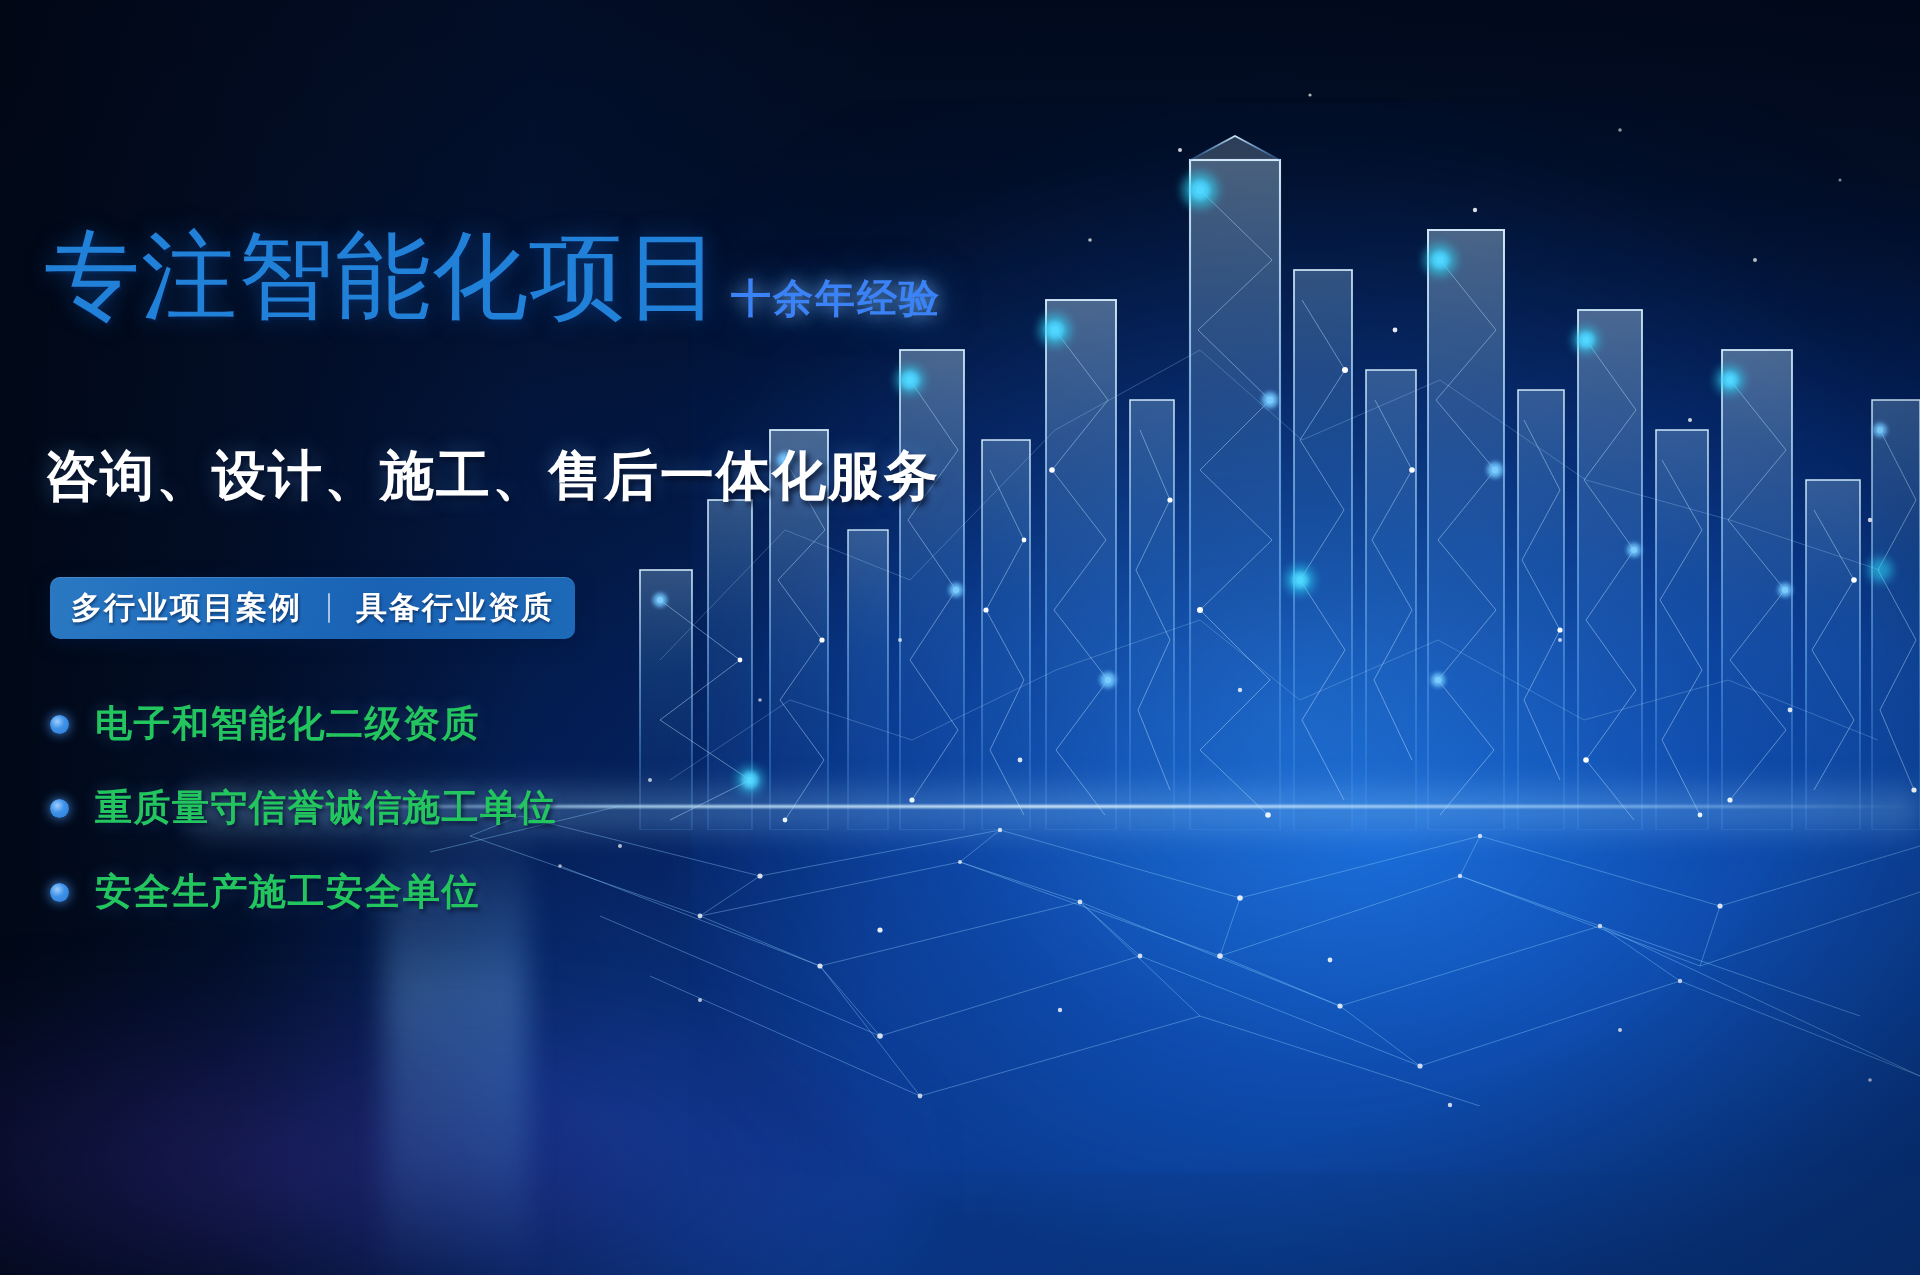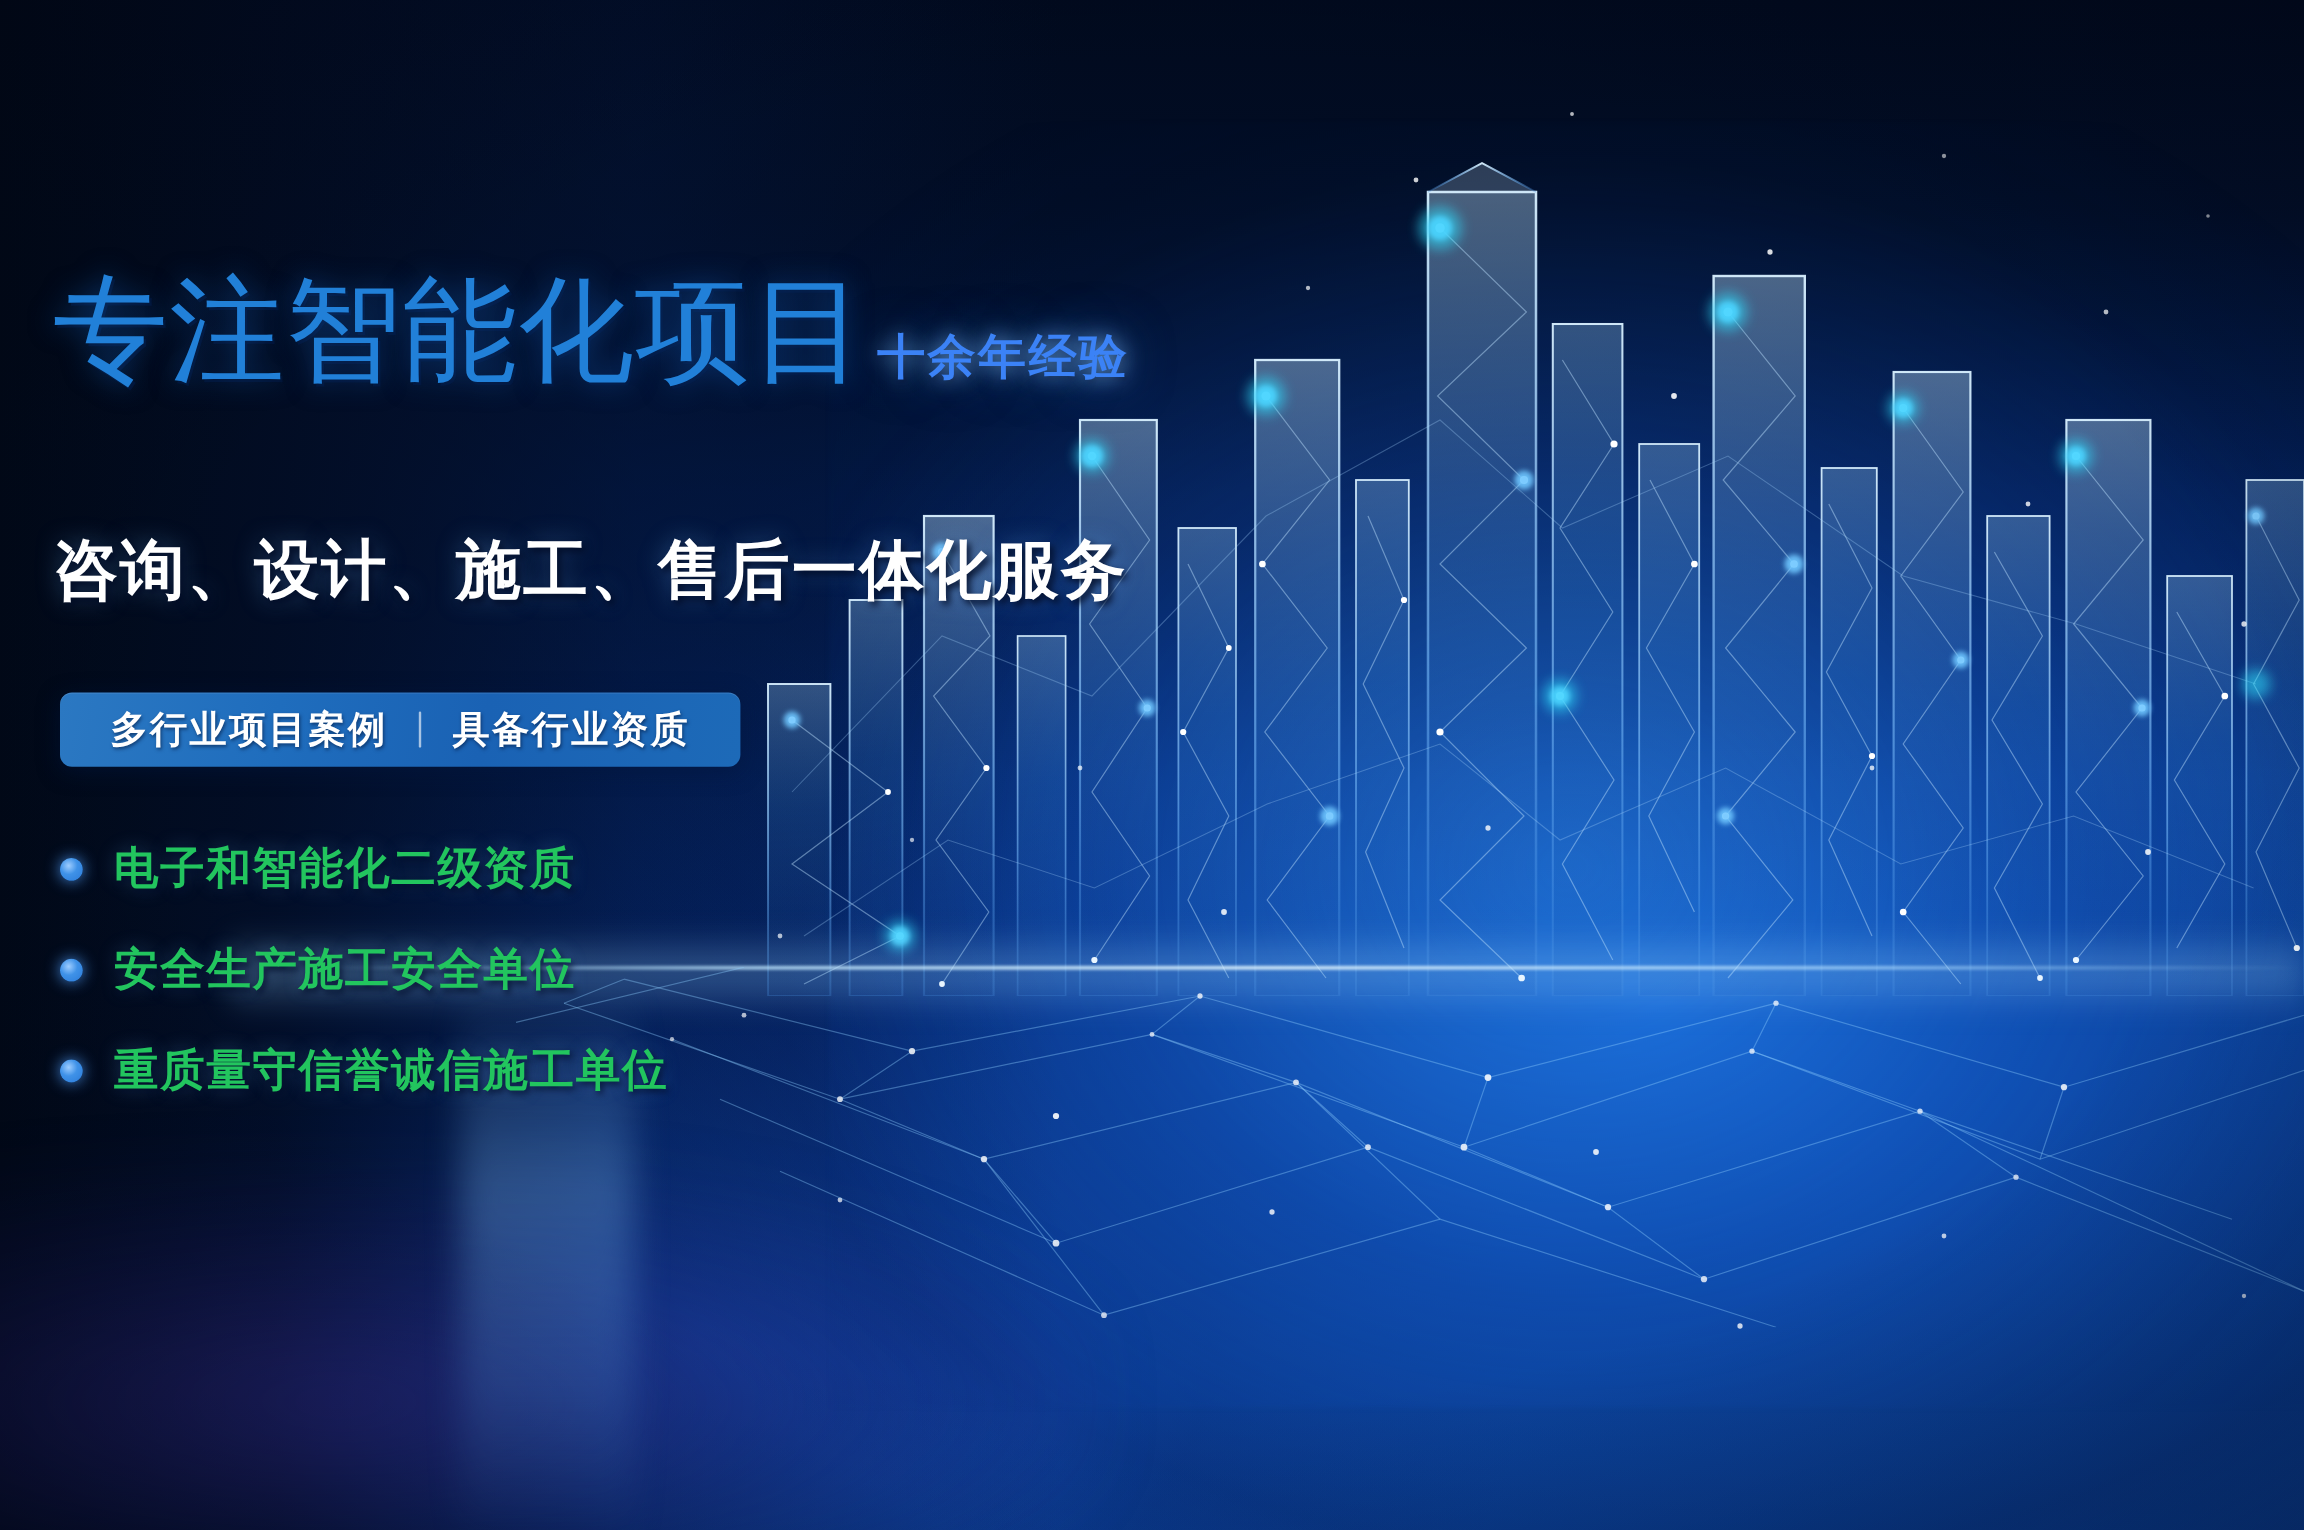--- a/index.html
+++ b/index.html
@@ -92,21 +92,21 @@
 
   .subtitle{
     position:absolute;left:44px;top:448px;
     font-size:54px;line-height:1;font-weight:bold;color:#ffffff;
     letter-spacing:2px;white-space:nowrap;
     text-shadow:3px 4px 6px rgba(1,10,36,0.9), 0 0 20px rgba(110,180,255,0.35);
   }
 
   .pill{
     position:absolute;left:50px;top:577px;
-    height:62px;padding:0 42px;
+    height:62px;padding:0 21px;
     display:flex;align-items:center;gap:26px;
     border-radius:10px;
     background:linear-gradient(100deg,#2b78c2 0%,#1f6dbd 32%,#1a62b4 62%,#1d6ab8 100%);
     box-shadow:0 4px 18px rgba(2,22,62,0.55), inset 0 1px 0 rgba(255,255,255,0.14);
   }
   .pill-text{
     font-size:31px;font-weight:bold;color:#ffffff;letter-spacing:2px;white-space:nowrap;
     text-shadow:1px 2px 3px rgba(2,18,52,0.55);
   }
   .pill-sep{
@@ -386,22 +386,22 @@
       <span class="pill-text">具备行业资质</span>
     </div>
 
     <div class="bullets">
       <div class="bullet">
         <span class="bullet-dot"></span>
         <span class="bullet-text">电子和智能化二级资质</span>
       </div>
       <div class="bullet">
         <span class="bullet-dot"></span>
-        <span class="bullet-text">安全生产施工安全单位</span>
+        <span class="bullet-text">重质量守信誉诚信施工单位</span>
       </div>
       <div class="bullet">
         <span class="bullet-dot"></span>
-        <span class="bullet-text">重质量守信誉诚信施工单位</span>
+        <span class="bullet-text">安全生产施工安全单位</span>
       </div>
     </div>
 
   </div>
 </div>
 
 </body></html>

